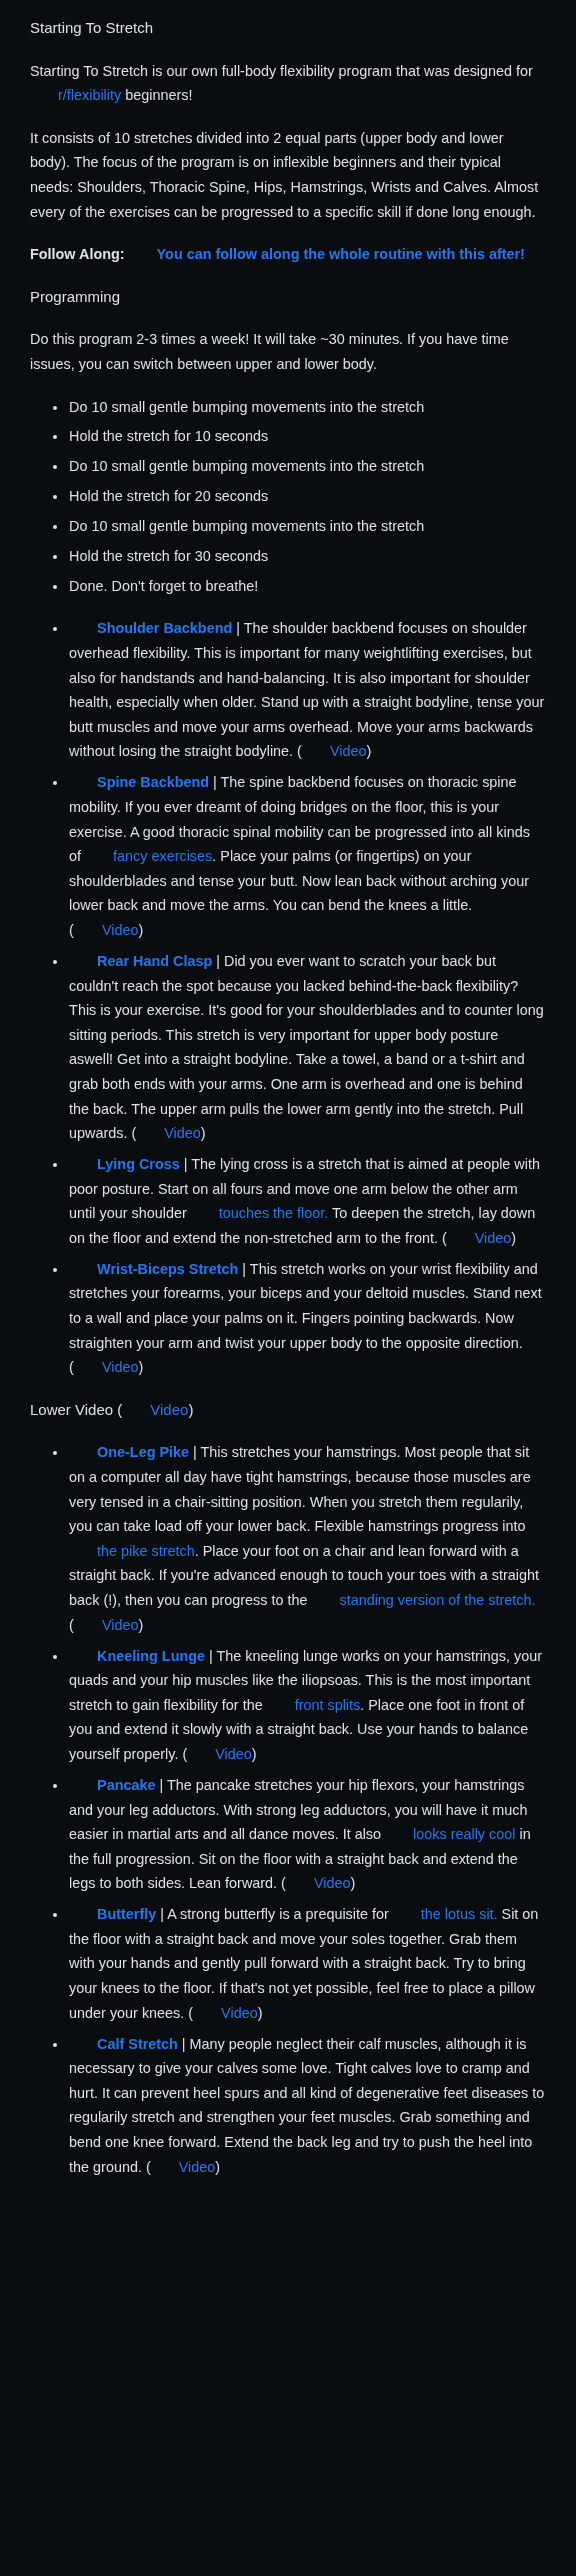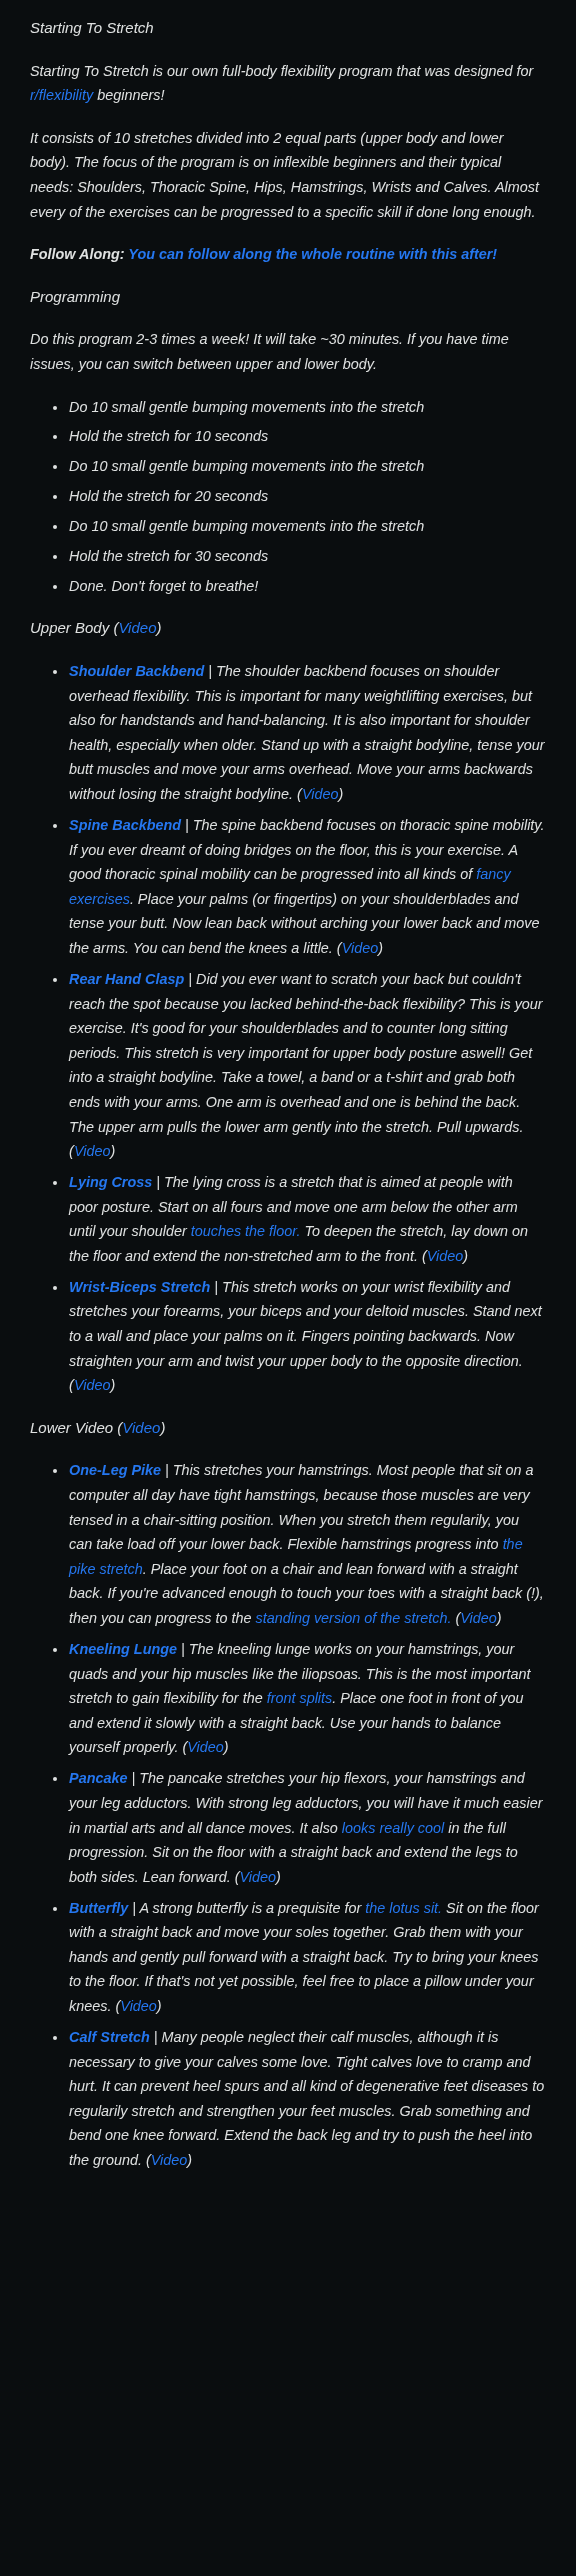--- a/index.html
+++ b/index.html
@@ -14,21 +14,20 @@
     background:var(--bg);
     color:var(--text);
     font-family:"Liberation Sans", sans-serif;
     font-size:14.4px;
     line-height:24.6px;
     -webkit-font-smoothing:antialiased;
   }
   .page{
     min-height:2576px;
     padding:16px 32px 10.7px 30px;
-    font-style:italic;
   }
   .block{
     margin:0 0 18px 0;
   }
   .heading{
     font-size:15px;
     font-weight:400;
   }
   ul{
     margin:0 0 18px 0;
@@ -44,20 +43,21 @@
   }
   li:last-child{margin-bottom:0;}
   li::marker{
     color:var(--text);
     font-size:13px;
   }
   .link{
     color:var(--link);
     text-decoration:none;
     cursor:pointer;
+    margin-left:28px;
   }
   .bold{
     font-weight:700;
   }
   .page > :last-child{margin-bottom:0;}
 </style>
 </head>
 <body>
 
 <div class="page">
@@ -80,21 +80,20 @@
     <li>Do 10 small gentle bumping movements into the stretch</li>
     <li>Hold the stretch for 10 seconds</li>
     <li>Do 10 small gentle bumping movements into the stretch</li>
     <li>Hold the stretch for 20 seconds</li>
     <li>Do 10 small gentle bumping movements into the stretch</li>
     <li>Hold the stretch for 30 seconds</li>
     <li>Done. Don't forget to breathe!</li>
   </ul>
 
 
-  <div class="block heading"><span>Upper Body (</span><a class="link">Video</a><span>)</span></div>
 
   <ul>
     <li class="stretch"><a class="link bold">Shoulder Backbend</a><span> | The shoulder backbend focuses on shoulder overhead flexibility. This is important for many weightlifting exercises, but also for handstands and hand-balancing. It is also important for shoulder health, especially when older. Stand up with a straight bodyline, tense your butt muscles and move your arms overhead. Move your arms backwards without losing the straight bodyline. (</span><a class="link">Video</a><span>)</span></li>
     <li class="stretch"><a class="link bold">Spine Backbend</a><span> | The spine backbend focuses on thoracic spine mobility. If you ever dreamt of doing bridges on the floor, this is your exercise. A good thoracic spinal mobility can be progressed into all kinds of </span><a class="link">fancy exercises</a><span>. Place your palms (or fingertips) on your shoulderblades and tense your butt. Now lean back without arching your lower back and move the arms. You can bend the knees a little. (</span><a class="link">Video</a><span>)</span></li>
     <li class="stretch"><a class="link bold">Rear Hand Clasp</a><span> | Did you ever want to scratch your back but couldn't reach the spot because you lacked behind-the-back flexibility? This is your exercise. It's good for your shoulderblades and to counter long sitting periods. This stretch is very important for upper body posture aswell! Get into a straight bodyline. Take a towel, a band or a t-shirt and grab both ends with your arms. One arm is overhead and one is behind the back. The upper arm pulls the lower arm gently into the stretch. Pull upwards. (</span><a class="link">Video</a><span>)</span></li>
     <li class="stretch"><a class="link bold">Lying Cross</a><span> | The lying cross is a stretch that is aimed at people with poor posture. Start on all fours and move one arm below the other arm until your shoulder </span><a class="link">touches the floor.</a><span> To deepen the stretch, lay down on the floor and extend the non-stretched arm to the front. (</span><a class="link">Video</a><span>)</span></li>
     <li class="stretch"><a class="link bold">Wrist-Biceps Stretch</a><span> | This stretch works on your wrist flexibility and stretches your forearms, your biceps and your deltoid muscles. Stand next to a wall and place your palms on it. Fingers pointing backwards. Now straighten your arm and twist your upper body to the opposite direction. (</span><a class="link">Video</a><span>)</span></li>
   </ul>
 
   <div class="block heading"><span>Lower Video (</span><a class="link">Video</a><span>)</span></div>

